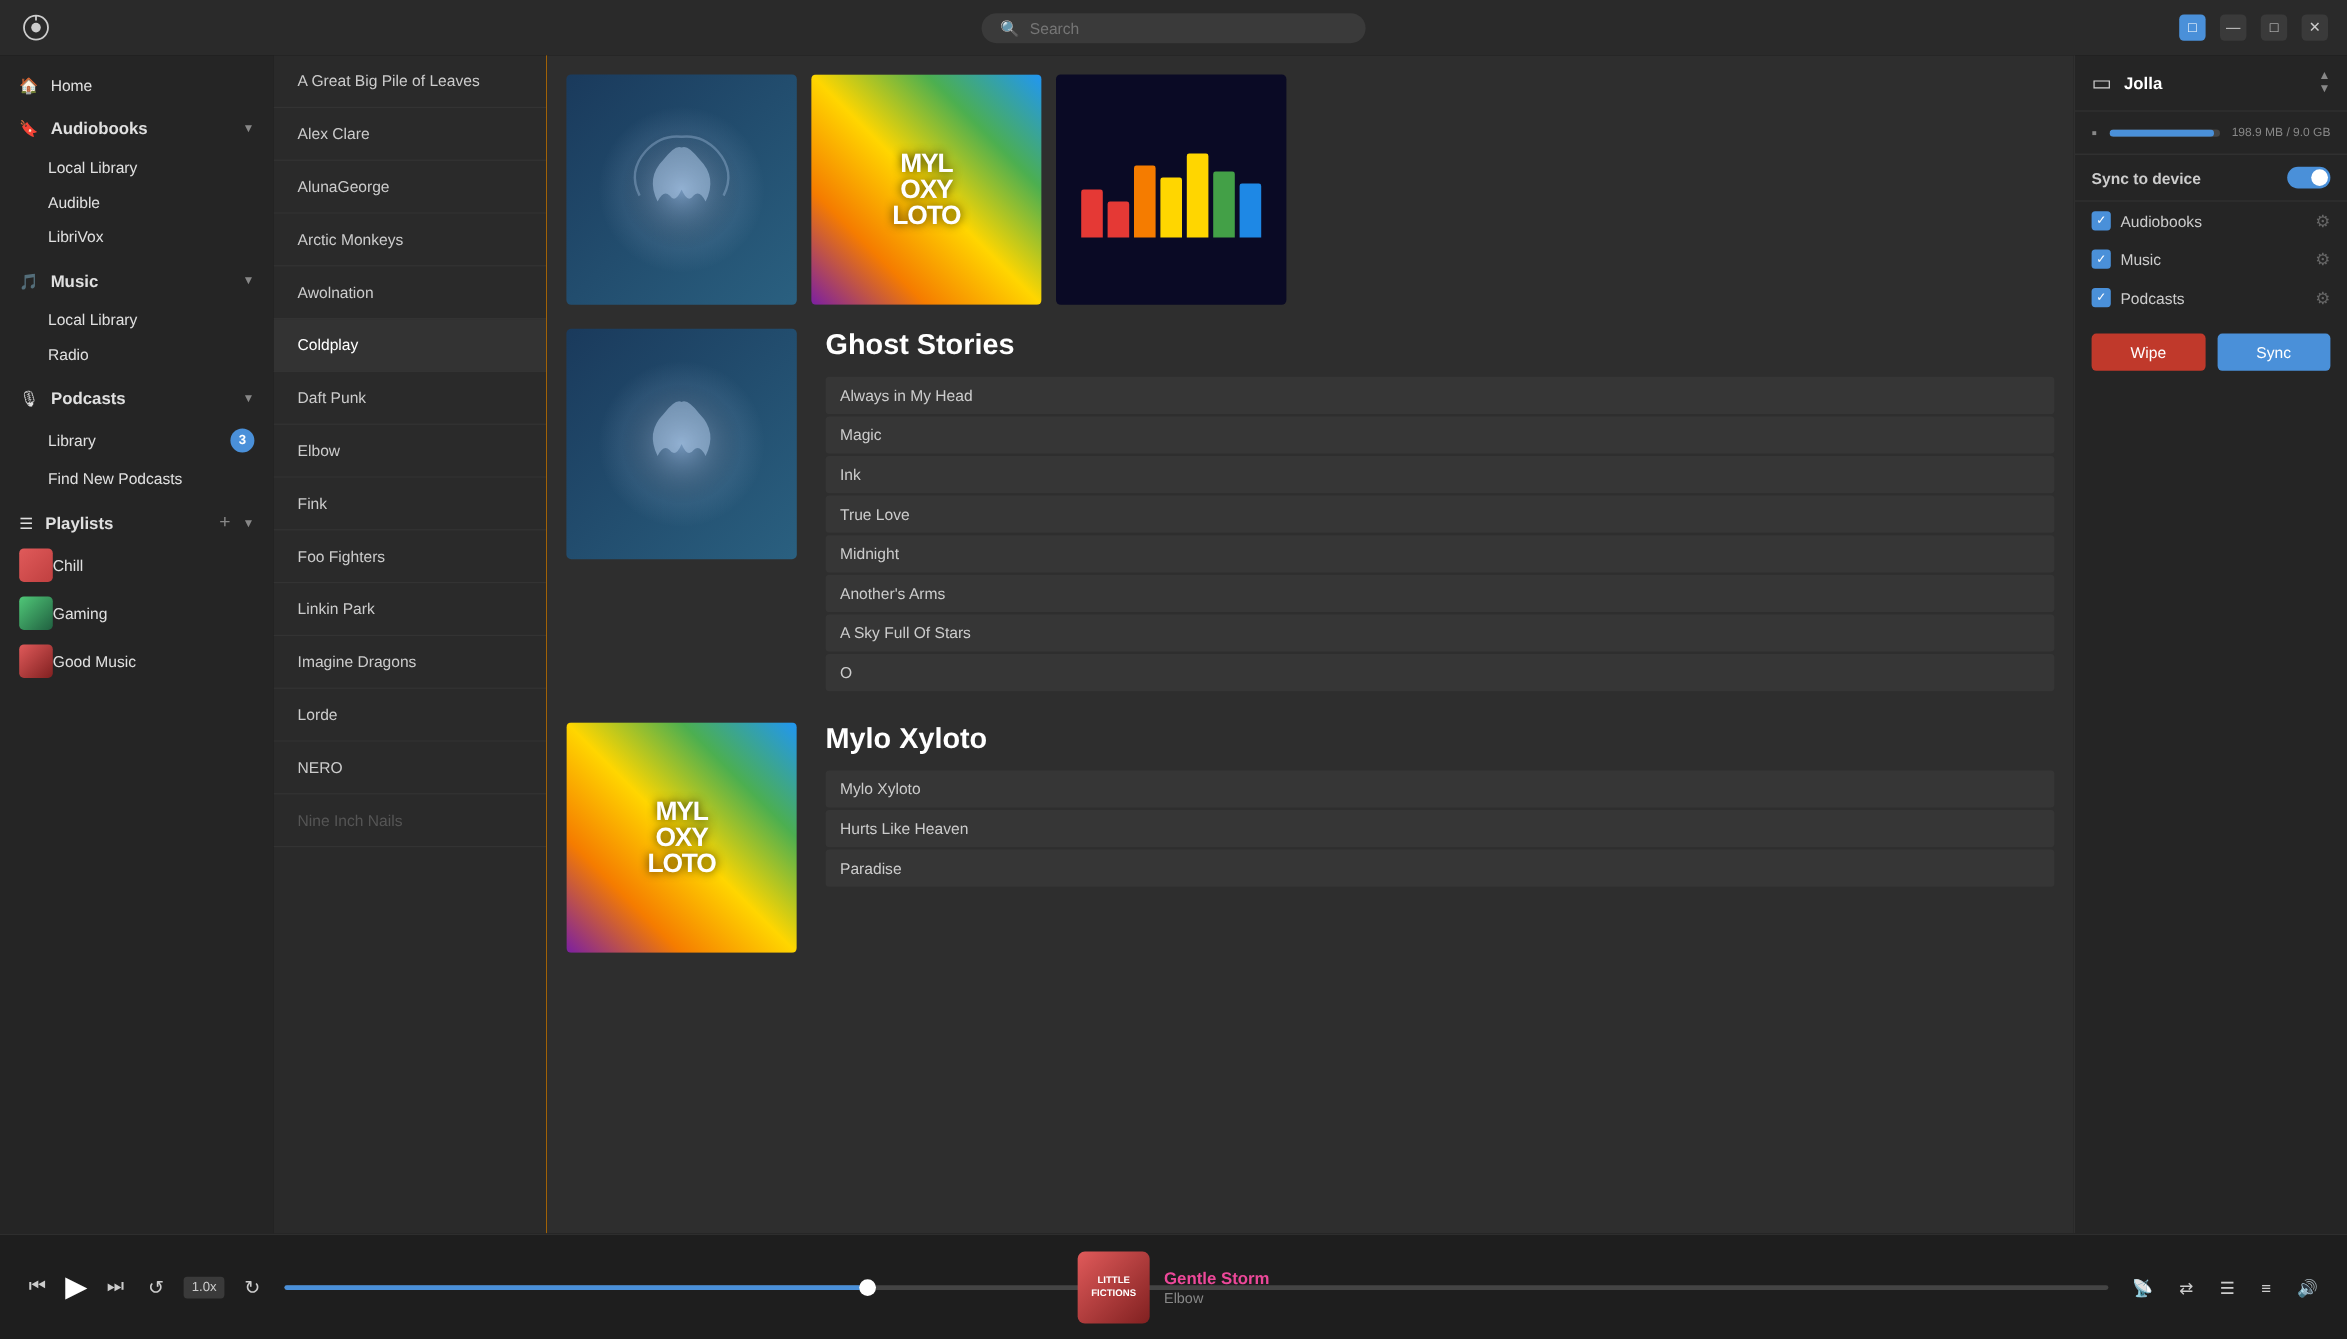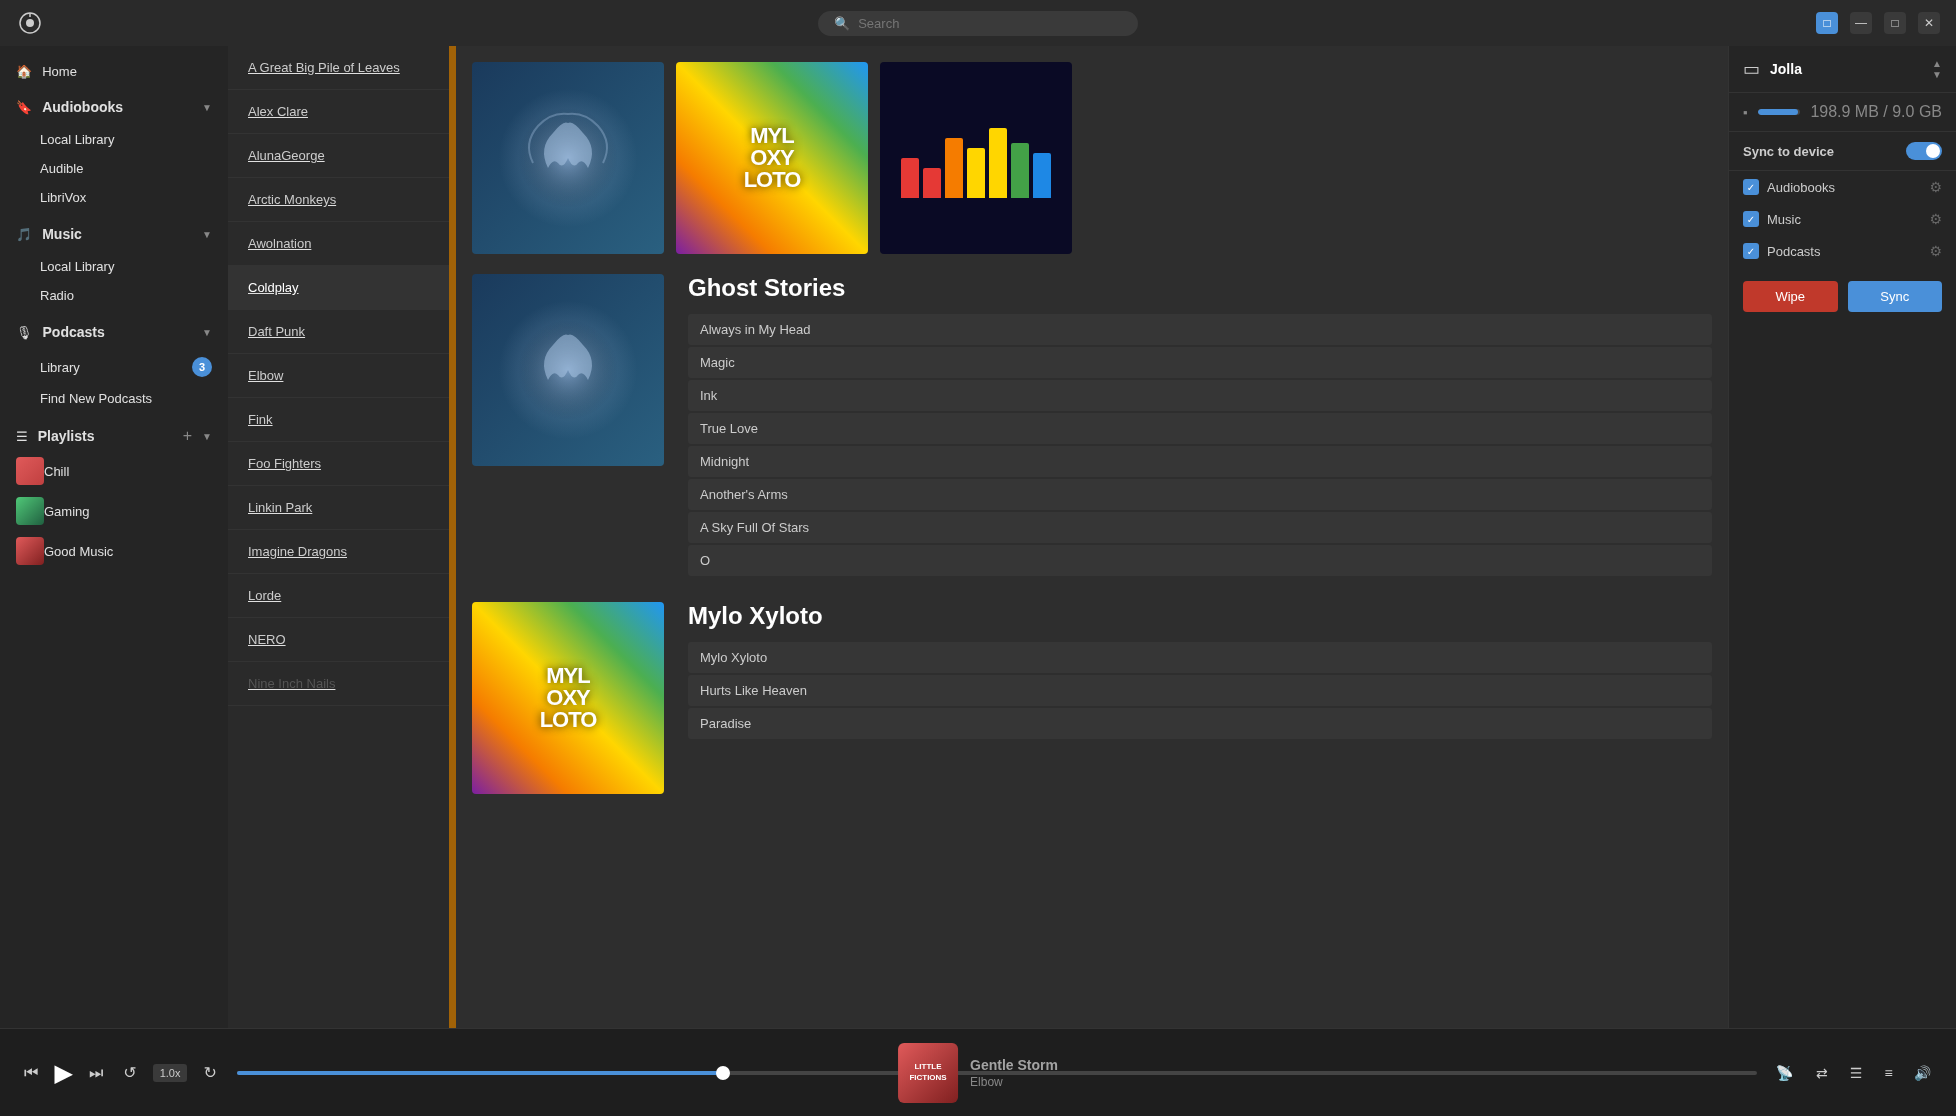--- a/index.html
+++ b/index.html
@@ -158,22 +158,21 @@
       color: #888;
       cursor: pointer;
     }
 
     
     .artists-panel {
       width: 228px;
       background: #2a2a2a;
       flex-shrink: 0;
       overflow-y: auto;
-      border-right: 7px solid #a16207;
-      text-decoration: underline;
+      border-right: 1px solid #a16207;
     }
     .artist-item {
       padding: 14px 20px;
       cursor: pointer;
       border-bottom: 1px solid #333;
       font-size: 13px;
       color: #ccc;
     }
     .artist-item.active { color: white; background: #333; }
 
@@ -288,21 +287,21 @@
       border-radius: 3px;
       overflow: hidden;
     }
     .storage-fill {
       height: 100%;
       background: #4a90d9;
       border-radius: 3px;
       width: 95%;
     }
     .storage-text {
-      font-size: 16px;
+      font-size: 10px;
       color: #888;
     }
     .sync-row {
       display: flex;
       align-items: center;
       padding: 10px 14px;
       border-bottom: 1px solid #333;
     }
     .sync-label {
       flex: 1;
@@ -460,21 +459,21 @@
       line-height: 1.2;
     }
     .now-playing-info {
       display: flex;
       flex-direction: column;
       gap: 2px;
     }
     .now-playing-title {
       font-size: 14px;
       font-weight: 600;
-      color: #a3a3a3;
+      color: #ec4899;
     }
     .now-playing-artist {
       font-size: 12px;
       color: #888;
     }
     .player-right-controls {
       margin-left: auto;
       display: flex;
       align-items: center;
       gap: 14px;

